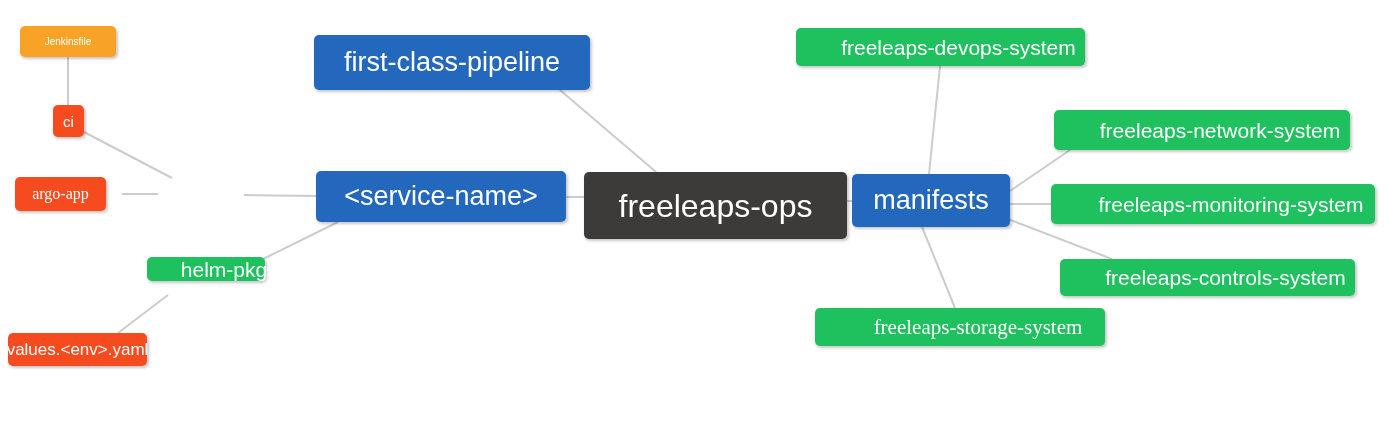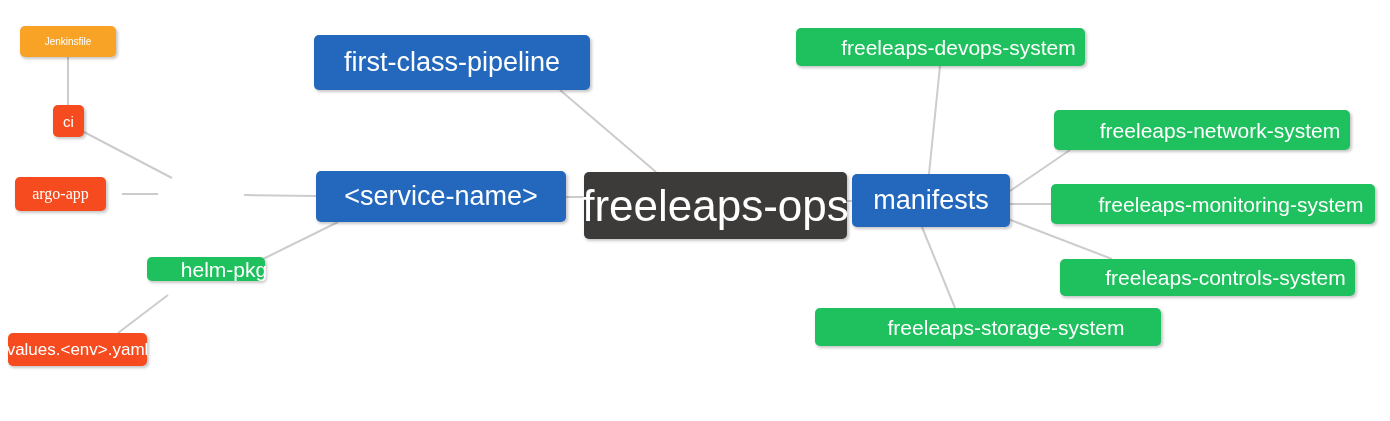--- a/index.html
+++ b/index.html
@@ -59,27 +59,27 @@
 
 
   <div class="node c-green" style="left:147px;top:257px;width:118px;height:24px;font-size:21px;">helm-pkg</div>
 
   <div class="node c-red" style="left:8px;top:333px;width:139px;height:33px;font-size:17px;">values.&lt;env&gt;.yaml</div>
 
   <div class="node c-blue" style="left:314px;top:35px;width:276px;height:55px;font-size:27px;">first-class-pipeline</div>
 
   <div class="node c-blue" style="left:316px;top:171px;width:250px;height:51px;font-size:27px;">&lt;service-name&gt;</div>
 
-  <div class="node c-dark" style="left:584px;top:172px;width:263px;height:67px;font-size:44px;">freeleaps-ops</div>
+  <div class="node c-dark" style="left:584px;top:172px;width:263px;height:67px;font-size:32px;">freeleaps-ops</div>
 
   <div class="node c-blue" style="left:852px;top:174px;width:158px;height:53px;font-size:27px;">manifests</div>
 
   <div class="node c-green" style="left:796px;top:28px;width:289px;height:38px;font-size:21px;">freeleaps-devops-system</div>
 
   <div class="node c-green" style="left:1054px;top:110px;width:296px;height:40px;font-size:21px;">freeleaps-network-system</div>
 
   <div class="node c-green" style="left:1051px;top:184px;width:324px;height:40px;font-size:21px;">freeleaps-monitoring-system</div>
 
   <div class="node c-green" style="left:1060px;top:259px;width:295px;height:37px;font-size:21px;">freeleaps-controls-system</div>
 
-  <div class="node c-green" style="left:815px;top:308px;width:346px;height:38px;font-size:21px;">freeleaps-storage-system</div>
+  <div class="node c-green" style="left:815px;top:308px;width:290px;height:38px;font-size:21px;font-family:Liberation Serif, serif;">freeleaps-storage-system</div>
 
 </div>
 
 </body></html>

